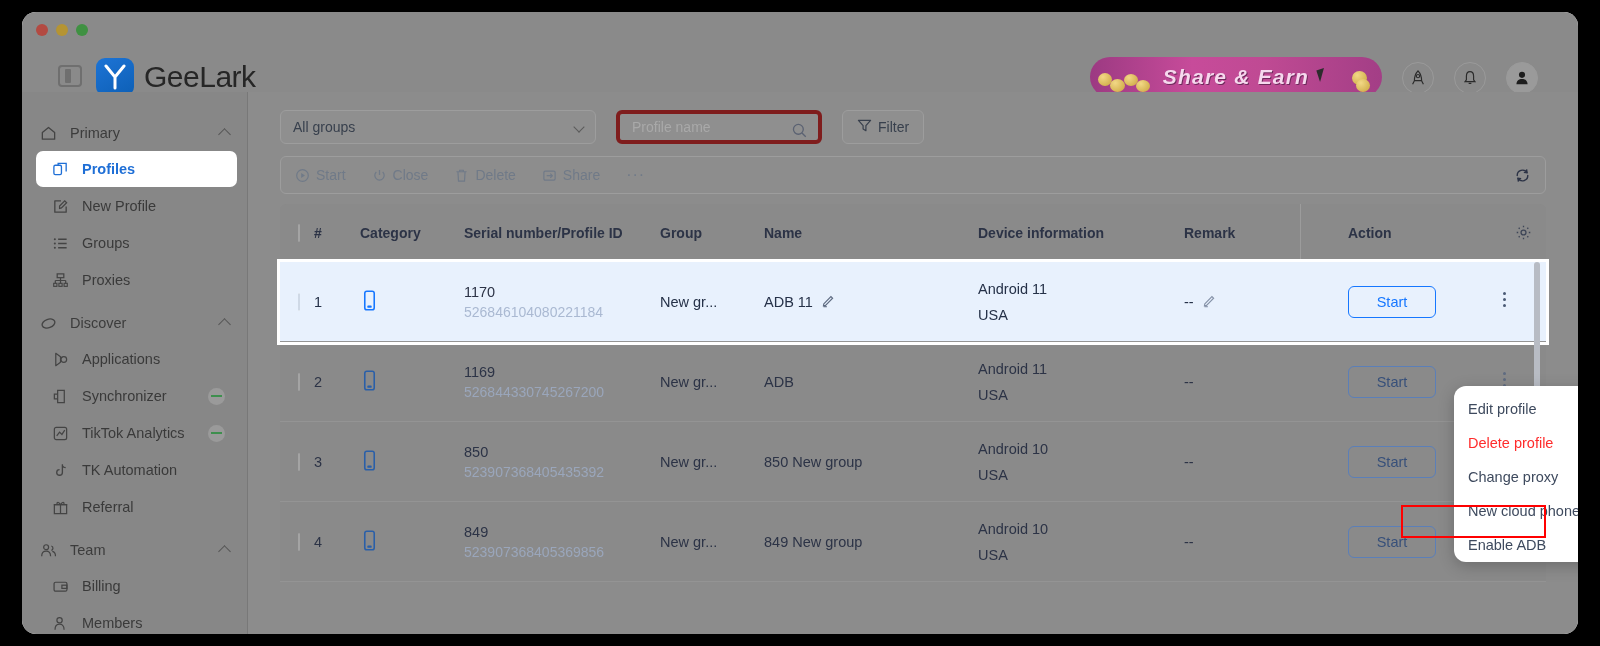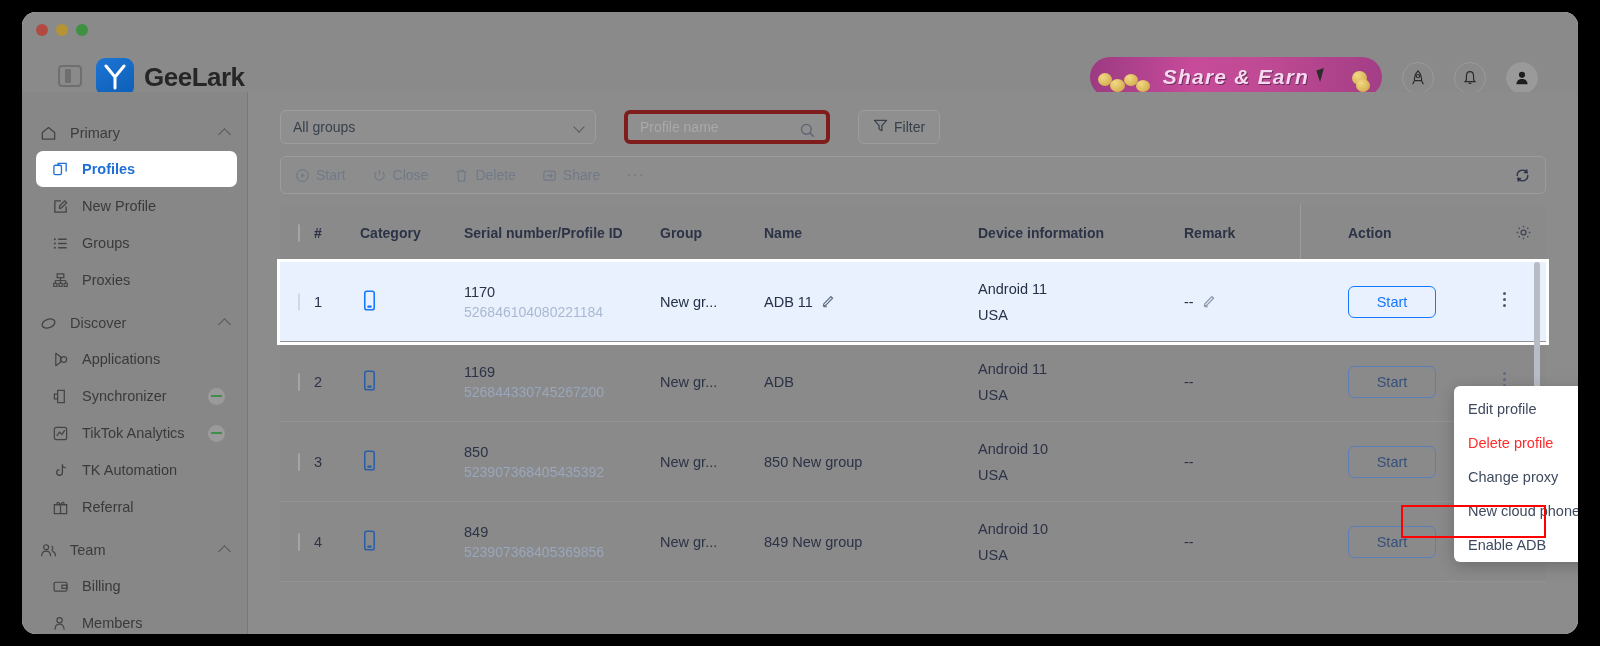--- a/index.html
+++ b/index.html
@@ -48,21 +48,21 @@
     position: absolute; left: 74px; top: 46px;
     display: flex; align-items: center; gap: 10px;
   }
   .brand-logo {
     width: 38px; height: 38px; border-radius: 9px;
     background: linear-gradient(150deg, #1d74d6 0%, #0d5fb5 100%);
     position: relative;
   }
   .brand-logo svg { position: absolute; left: 7px; top: 6px; }
   .brand-name {
-    font-size: 26px; font-weight: bold; color: #262626;
+    font-size: 30px; font-weight: normal; color: #262626;
     letter-spacing: -0.5px;
   }
 
   .banner {
     position: absolute; left: 1068px; top: 45px;
     width: 292px; height: 40px;
     border-radius: 20px;
     background: linear-gradient(90deg,#9c3a82 0%, #c74b9a 35%, #bf4a93 60%, #a33e86 100%);
     overflow: hidden;
   }
@@ -136,21 +136,21 @@
     width: 11px; height: 2px; background: #3e8f4e;
   }
 
   
   .main {
     position: absolute; left: 226px; top: 80px;
     width: 1330px; height: 542px;
     background: #8c8c8c;
     padding: 18px 32px 0 32px;
   }
-  .filterbar { display: flex; align-items: center; gap: 28px; }
+  .filterbar { display: flex; align-items: center; gap: 20px; }
   .select-box {
     width: 316px; height: 34px;
     border: 1px solid #9d9d9d; border-radius: 6px;
     background: #8f8f8f;
     display: flex; align-items: center;
     padding: 0 12px; font-size: 14px; color: #38404d;
     position: relative;
   }
   .select-box .caret {
     position: absolute; right: 12px; top: 12px;
@@ -264,21 +264,21 @@
     background: #b8bcc4;
     z-index: 7;
   }
 
   
   .dropdown {
     position: absolute;
     left: 1432px; top: 374px;
     width: 146px;
     background: #ffffff;
-    border-radius: 6px;
+    border-radius: 12px;
     box-shadow: 0 4px 16px rgba(0,0,0,0.22);
     padding: 6px 0 0 0;
     z-index: 30;
     overflow: hidden;
   }
   .menu-item {
     height: 34px; padding: 0 14px;
     display: flex; align-items: center;
     font-size: 14.5px; color: #3e4a5e;
   }

